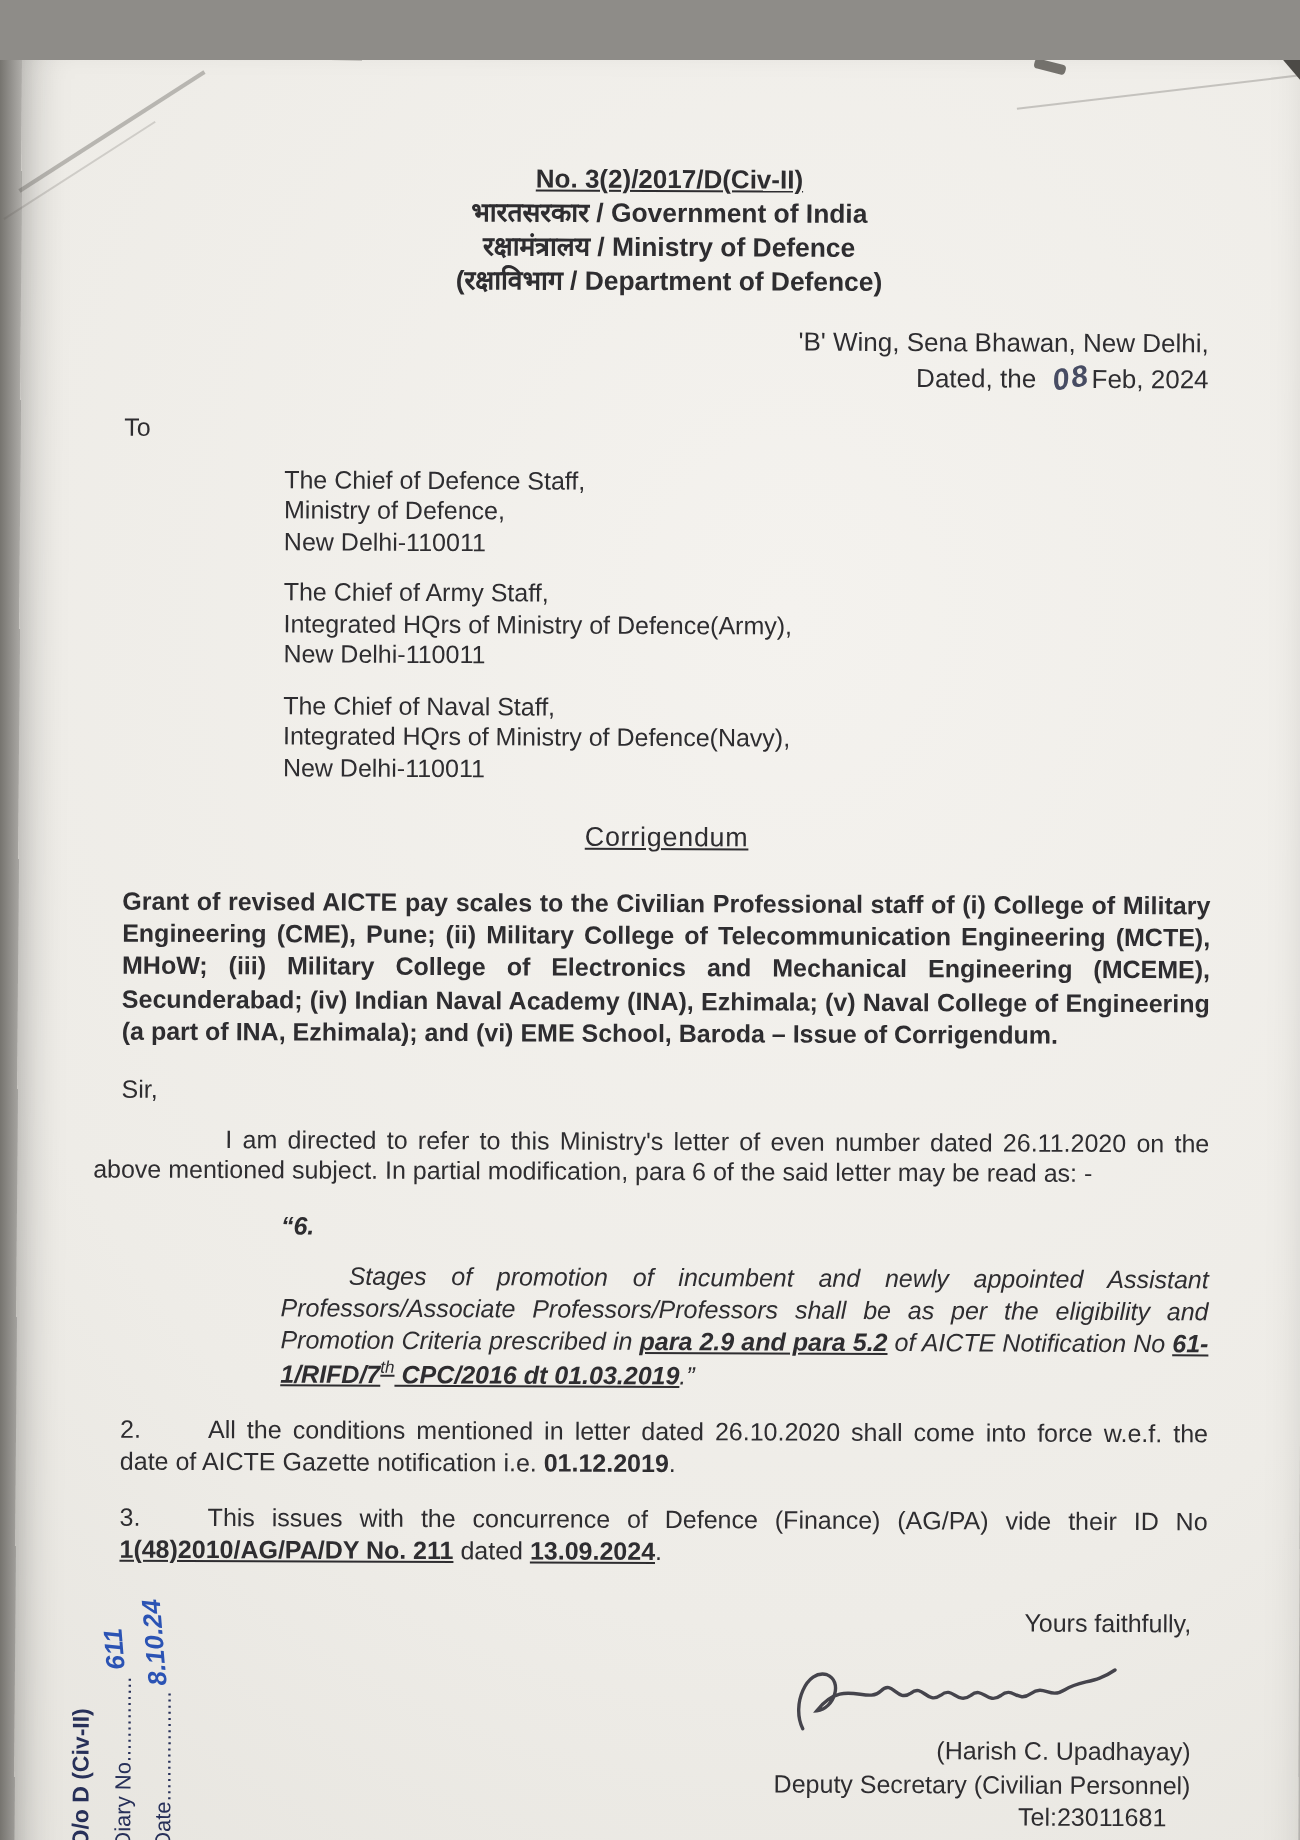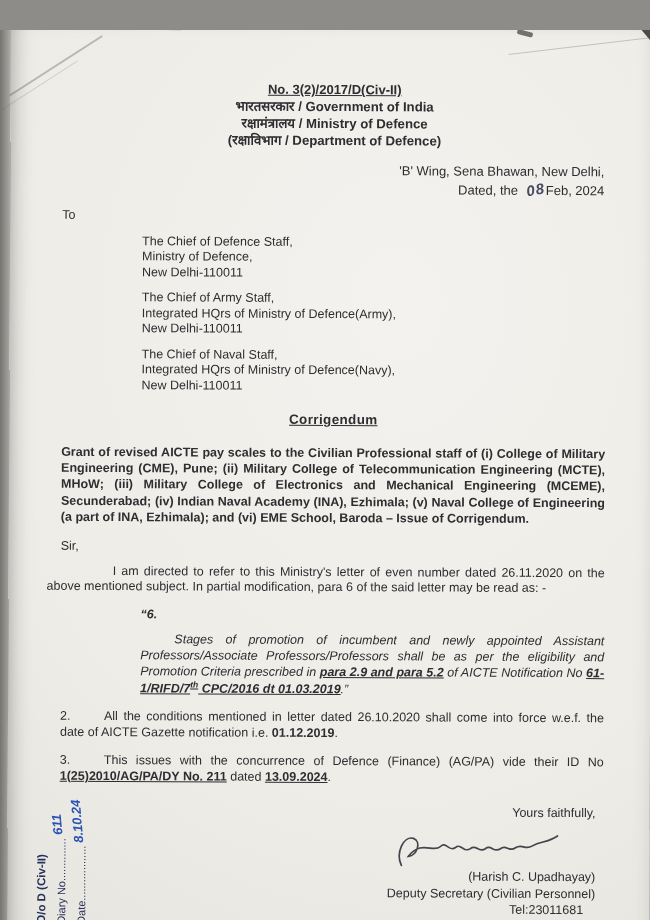--- a/index.html
+++ b/index.html
@@ -14,31 +14,31 @@
         font-size:12.5px;line-height:1.24;}
   .center{text-align:center}
   .refno{font-weight:bold;text-decoration:underline;font-size:13px}
   .gov{font-weight:bold;font-size:13.2px;line-height:1.3}
   .right-block{text-align:right;margin-top:13px;padding-right:2px;font-size:13px;line-height:1.3}
   .hand08{display:inline-block;transform:rotate(-10deg);color:#474c63;font-size:15px;
         font-style:italic;font-weight:bold;margin:0 1px -2px 8px;letter-spacing:1px}
   .to{margin-top:10px}
   .recipient{margin:10px 0 0 80px}
   .heading-wrap{text-align:center;margin-top:18px}
-  .heading{font-weight:bold;text-decoration:underline;font-size:13.4px;letter-spacing:.4px}
+  .heading{font-weight:normal;text-decoration:underline;font-size:13.4px;letter-spacing:.4px}
   .subject{display:flex;margin-top:16px;font-weight:bold;text-align:justify;line-height:1.3}
   .subject .lbl{flex:0 0 60px;text-align:left}
   .salutation{margin-top:14px}
   .para1{margin:9px 0 0 -14px;text-align:justify;text-indent:66px}
   .quote{margin:12px 0 0 80px;font-style:italic}
   .quote-head{display:flex;font-weight:bold}
   .quote-head .qnum{flex:0 0 42px}
   .quote-body{margin-top:9px;text-align:justify;text-indent:34px;line-height:1.28}
   .bu{font-weight:bold;text-decoration:underline}
-  .sup{vertical-align:super;font-size:8.5px;font-weight:bold;text-decoration:underline}
+  .sup{vertical-align:super;font-size:8.5px;font-weight:normal;text-decoration:underline}
   .npara{margin-top:13px;text-align:justify}
   .npara .num{display:inline-block;width:44px}
   .b{font-weight:bold}
   .signoff{margin-top:20px;text-align:right;padding-right:8px}
   .sig-wrap{margin:2px 26px -8px 0}
   .sig-name{margin-top:0}
   .sig-desig{margin-top:1px}
   .sig-tel{margin-top:1px;padding-right:12px}
   
   .stamp{position:absolute;left:26px;top:897px;width:130px;height:64px;
@@ -116,21 +116,21 @@
 
       <div class="quote">
         <div class="quote-head">
           <span class="qnum">“6.</span>
         </div>
         <div class="quote-body"><span>Stages of promotion of incumbent and newly appointed Assistant Professors/Associate Professors/Professors shall be as per the eligibility and Promotion Criteria prescribed in </span><span class="bu">para 2.9 and para 5.2</span><span> of AICTE Notification No </span><span class="bu">61-1/RIFD/7</span><span class="sup">th</span><span class="bu"> CPC/2016 dt 01.03.2019</span><span>.”</span></div>
       </div>
 
       <div class="npara"><span class="num">2.</span><span>All the conditions mentioned in letter dated 26.10.2020 shall come into force w.e.f. the date of AICTE Gazette notification i.e. </span><span class="b">01.12.2019</span><span>.</span></div>
 
-      <div class="npara"><span class="num">3.</span><span>This issues with the concurrence of Defence (Finance) (AG/PA) vide their ID No </span><span class="bu">1(25)2010/AG/PA/DY No. 211</span><span> dated </span><span class="bu">13.09.2024</span><span>.</span></div>
+      <div class="npara"><span class="num">3.</span><span>This issues with the concurrence of Defence (Finance) (AG/PA) vide their ID No </span><span class="bu">1(48)2010/AG/PA/DY No. 211</span><span> dated </span><span class="bu">13.09.2024</span><span>.</span></div>
 
       <div class="signoff">
         <div>Yours faithfully,</div>
         <div class="sig-wrap">
           <svg class="sig" width="178" height="50" viewBox="0 0 178 50">
             <path d="M10 42 C4 30 12 12 22 15 C30 18 26 32 17 33 C30 16 42 30 49 23 C55 17 57 29 64 24 C70 19 72 30 79 25 C85 20 87 30 94 25 C100 20 102 30 109 25 C115 20 117 29 124 24 C131 19 133 27 141 22 C149 17 156 19 166 12" fill="none" stroke="#45444c" stroke-width="1.7" stroke-linecap="round"></path>
           </svg>
         </div>
         <div class="sig-name">(Harish C. Upadhayay)</div>
         <div class="sig-desig">Deputy Secretary (Civilian Personnel)</div>

